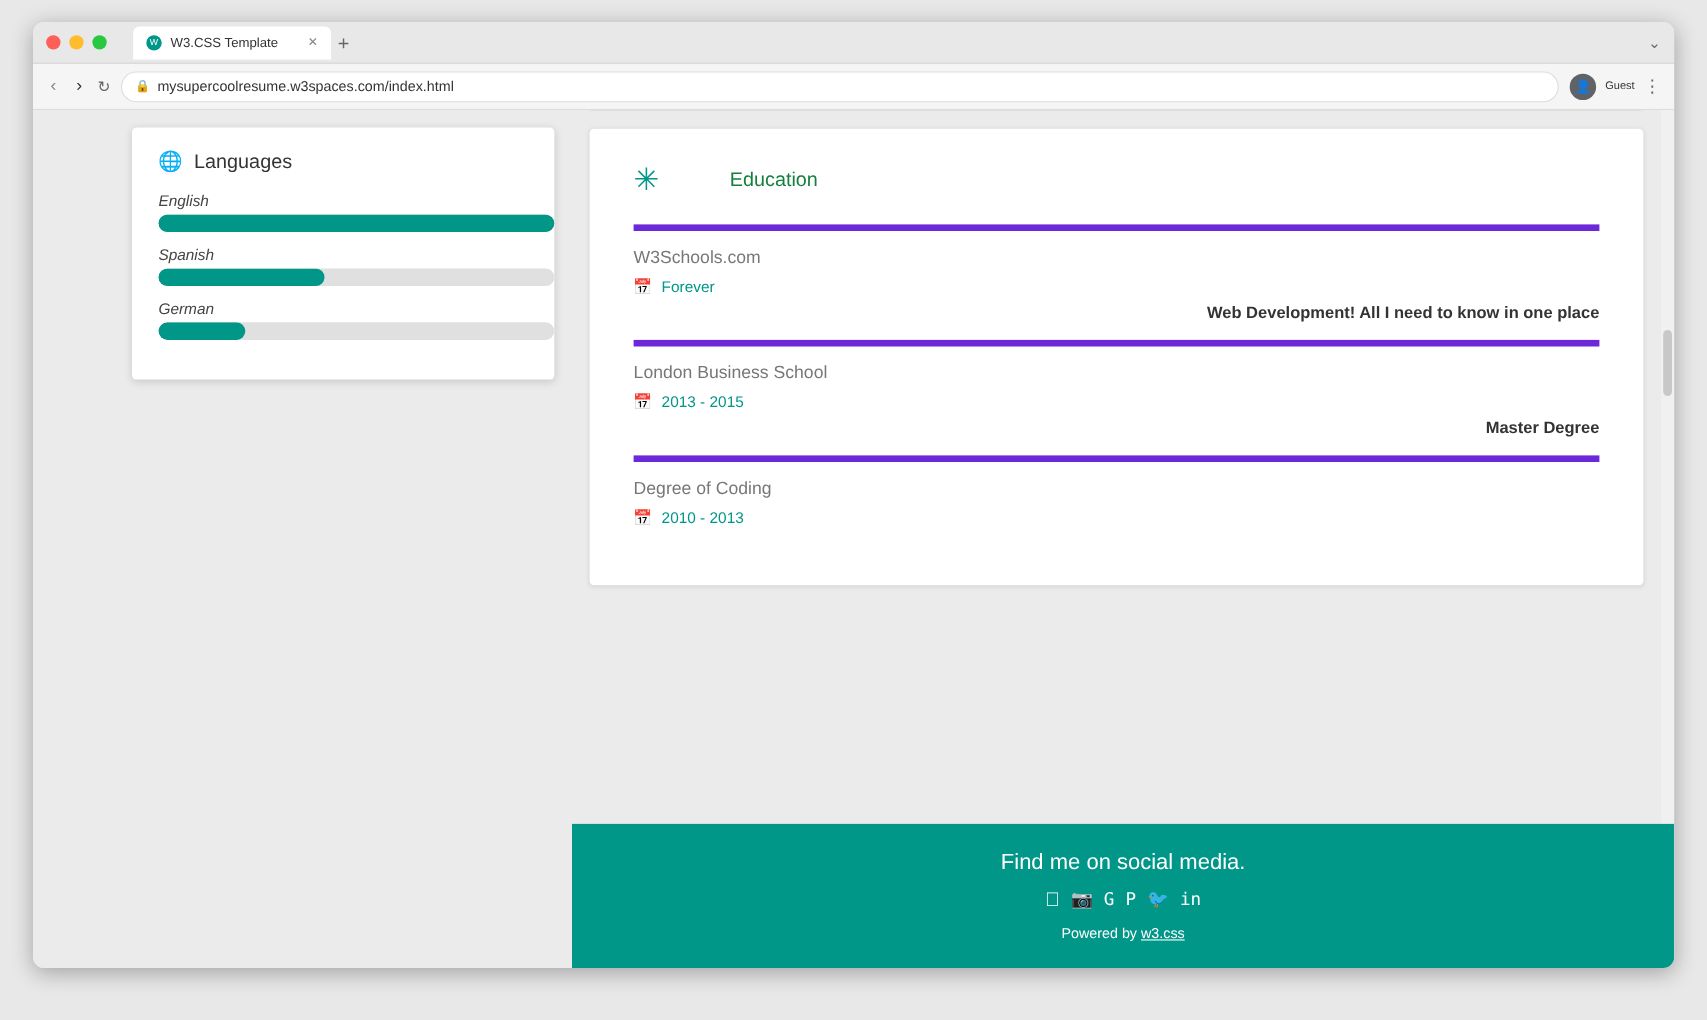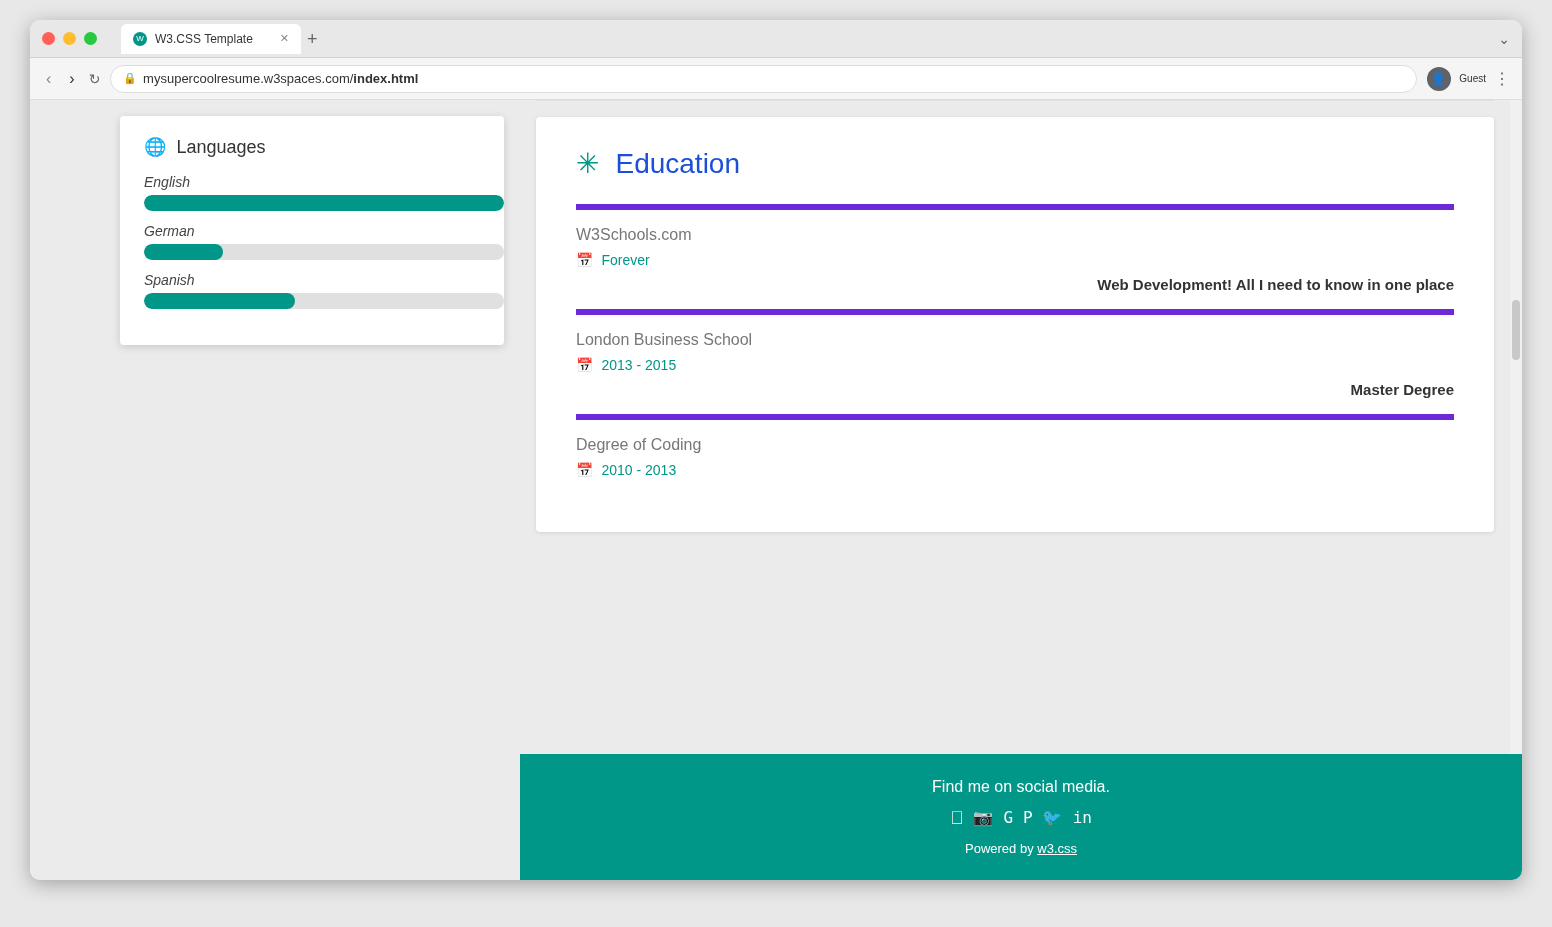--- a/index.html
+++ b/index.html
@@ -109,21 +109,21 @@
       height: 28px;
       display: flex;
       align-items: center;
       padding: 0 12px;
       gap: 6px;
       font-size: 13px;
       color: #333;
     }
     .lock-icon { color: #555; font-size: 11px; }
     .url-text { font-size: 13px; color: #333; }
-    .url-bold { font-weight: bold; }
+    .url-bold { font-weight: normal; }
     .profile-area {
       display: flex;
       align-items: center;
       gap: 8px;
       margin-left: auto;
     }
     .profile-icon {
       width: 24px; height: 24px;
       background: #5f6368;
       border-radius: 50%;
@@ -215,23 +215,24 @@
       display: flex;
       align-items: center;
       gap: 16px;
       margin-bottom: 24px;
     }
     .edu-icon {
       color: #009688;
       font-size: 28px;
     }
     .education-title {
-      font-size: 28px;
+      font-size: 18px;
       font-weight: 400;
-      color: #1d4ed8;
+      color: #15803d;
+      margin-left: 48px;
     }
 
     .edu-entry {
       padding: 16px 0;
       border-top: 6px solid #6d28d9;
     }
     .edu-school {
       font-size: 16px;
       color: #777;
       margin-bottom: 8px;
@@ -258,21 +259,21 @@
     }
 
     
     .footer {
       background: #009688;
       padding: 24px;
       text-align: center;
       color: white;
     }
     .footer-social-text {
-      font-size: 16px;
+      font-size: 20px;
       margin-bottom: 12px;
     }
     .social-icons {
       display: flex;
       justify-content: center;
       gap: 10px;
       margin-bottom: 12px;
       font-size: 18px;
     }
     .footer-powered {
@@ -349,30 +350,30 @@
         </div>
 
         <div class="language-item">
           <div class="language-name">English</div>
           <div class="progress-bar-bg">
             <div class="progress-bar-fill" style="width: 100%"></div>
           </div>
         </div>
 
         <div class="language-item">
+          <div class="language-name">Spanish</div>
+          <div class="progress-bar-bg">
+            <div class="progress-bar-fill" style="width: 42%"></div>
+          </div>
+        </div>
+
+        <div class="language-item">
           <div class="language-name">German</div>
           <div class="progress-bar-bg">
             <div class="progress-bar-fill" style="width: 22%"></div>
-          </div>
-        </div>
-
-        <div class="language-item">
-          <div class="language-name">Spanish</div>
-          <div class="progress-bar-bg">
-            <div class="progress-bar-fill" style="width: 42%"></div>
           </div>
         </div>
       </div>
     </div>
 
     <div style="flex:1; display:flex; flex-direction:column; overflow:hidden;">
       <div style="flex:1; overflow:hidden; display:flex;">
         <div class="main-content">
 
           <div style="height:1px; background:#e0e0e0; margin-bottom:16px;"></div>

